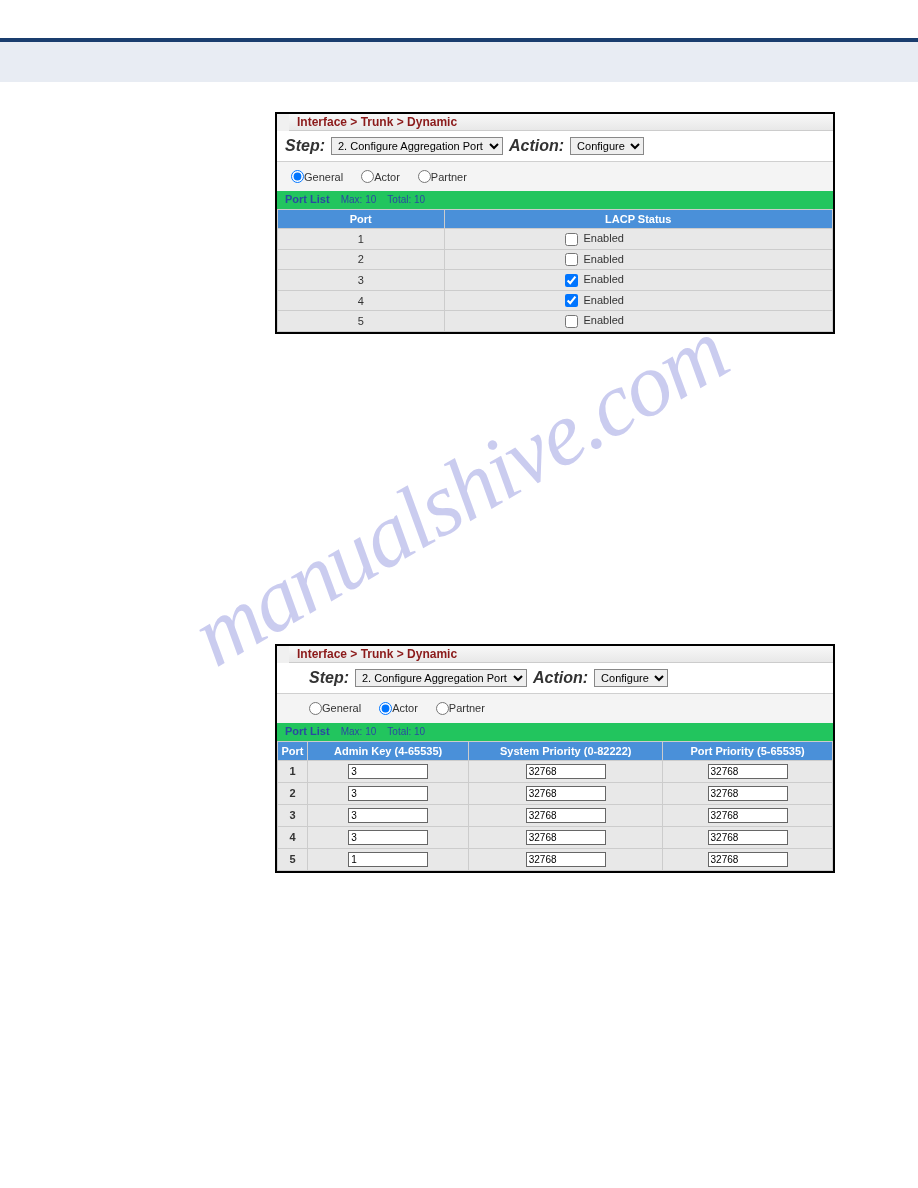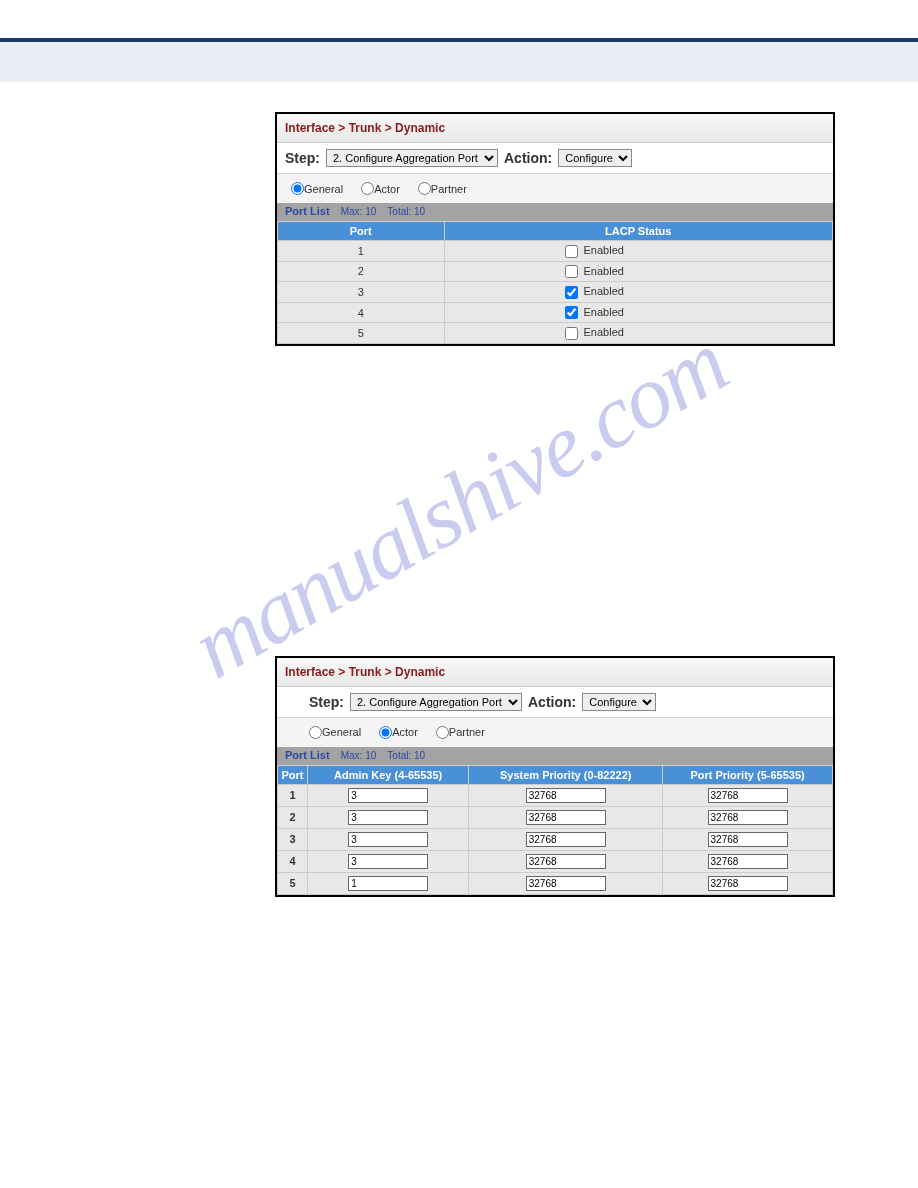--- a/index.html
+++ b/index.html
@@ -3,28 +3,28 @@
 <meta charset="utf-8">
 <style>
 * { box-sizing: border-box; margin: 0; padding: 0; }
 body { font-family: Arial, Helvetica, sans-serif; font-size: 11px; color: #333; background: #fff; width: 918px; position: relative; }
 .top-bar { height: 4px; background: #1a3d6e; margin-top: 38px; }
 .banner { height: 40px; background: #e8ecf3; }
 .content { padding: 30px 40px 0 275px; position: relative; }
 .watermark { position: absolute; left: 50%; top: 50%; transform: translate(-50%, -35%) rotate(-30deg); font-size: 90px; color: #6a6ed4; opacity: 0.35; font-family: Georgia, serif; font-style: italic; white-space: nowrap; z-index: 0; pointer-events: none; letter-spacing: -2px; }
 .panel { border: 2px solid #000; background: #f0f0f0; margin-bottom: 310px; position: relative; z-index: 1; width: 560px; }
 .panel:last-of-type { margin-bottom: 60px; }
-.breadcrumb { background: linear-gradient(#f8f8f8,#e8e8e8); padding: 7px 8px; font-weight: bold; color: #8b1a1a; font-size: 12px; border-bottom: 1px solid #ccc; }
+.breadcrumb { background: linear-gradient(#f8f8f8,#e8e8e8); padding: 1px 8px; font-weight: bold; color: #8b1a1a; font-size: 12px; border-bottom: 1px solid #ccc; margin-left: 12px; }
 .stepbar { background: #fff; padding: 6px 8px; border-bottom: 1px solid #d0d0d0; display: flex; align-items: center; gap: 6px; }
-.stepbar label { font-weight: bold; color: #333; font-size: 14px; }
+.stepbar label { font-weight: bold; color: #333; font-size: 16px; font-style: italic; }
 .stepbar select { font-size: 11px; border: 1px solid #888; padding: 0 2px; height: 18px; }
 .radiorow { padding: 8px 14px; background: #f4f4f4; display: flex; gap: 18px; align-items: center; }
 .radiorow label { display: flex; align-items: center; font-size: 11px; }
 .radiorow input { margin: 0; }
-.listmeta { padding: 2px 8px 4px; font-size: 11px; background: #a3a3a3; }
+.listmeta { padding: 2px 8px 4px; font-size: 11px; background: #22c55e; }
 .listmeta .pl { color: #2a4aa0; font-weight: bold; }
 .listmeta .sub { color: #2a4aa0; margin-left: 8px; font-weight: normal; font-size: 10px; }
 table { width: 100%; border-collapse: collapse; font-size: 11px; }
 th { background: #4a90d9; color: #fff; font-weight: bold; padding: 3px; border: 1px solid #ccc; text-align: center; }
 td { background: #e8e8e8; border: 1px solid #ccc; padding: 3px 6px; text-align: center; height: 20px; }
 .lacp-cell { text-align: left; padding-left: 120px; }
 .lacp-cell input { margin-right: 6px; vertical-align: middle; }
 .txt { border: 1px solid #666; font-size: 10px; padding: 1px 2px; width: 80px; text-align: left; }
 .portcol { width: 30px; font-weight: bold; }
 </style>

